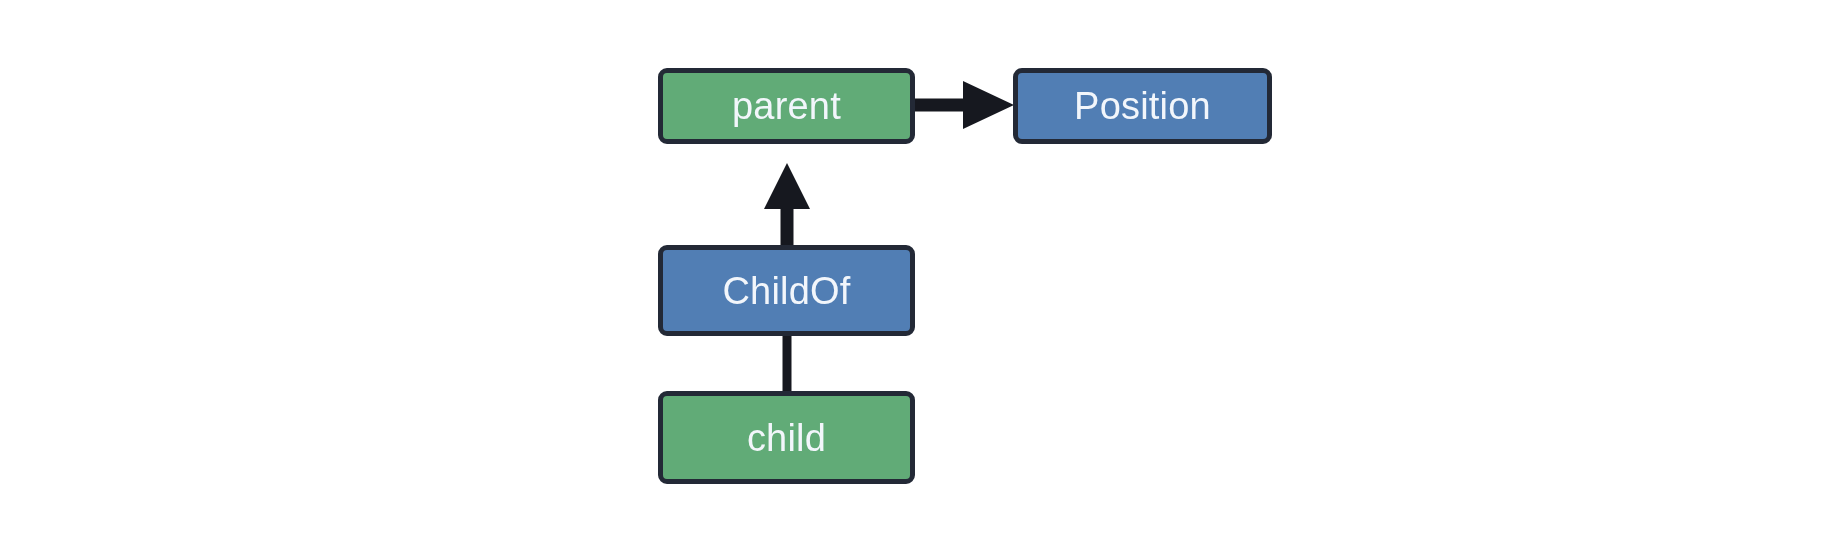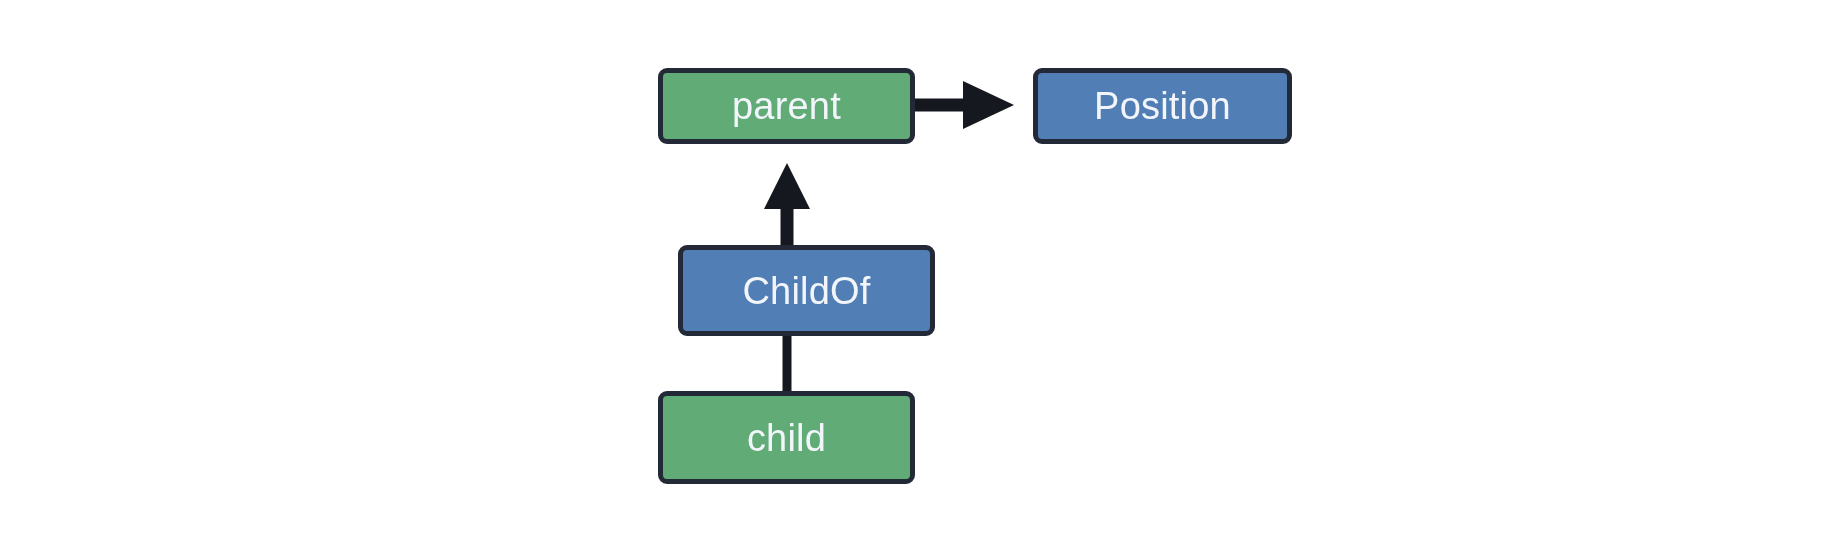--- a/index.html
+++ b/index.html
@@ -38,21 +38,21 @@
     color: #f2f6fb;
     font-family: "Liberation Sans", sans-serif;
     font-size: 38px;
     font-weight: 400;
     line-height: 1;
     letter-spacing: 0.2px;
     white-space: nowrap;
     user-select: none;
   }
   .node-entity { background: #61ab77; }
-  .node-component { background: #517eb4; margin-left: 20px; }
+  .node-component { background: #517eb4; }
 
   #node-parent   { left: 658px; top: 68px;  width: 257px; height: 76px; }
   #node-position { left: 1013px; top: 68px; width: 259px; height: 76px; }
   #node-childof  { left: 658px; top: 245px; width: 257px; height: 91px; }
   #node-child    { left: 658px; top: 391px; width: 257px; height: 93px; }
 </style>
 </head>
 <body>
 
 <div id="canvas">

